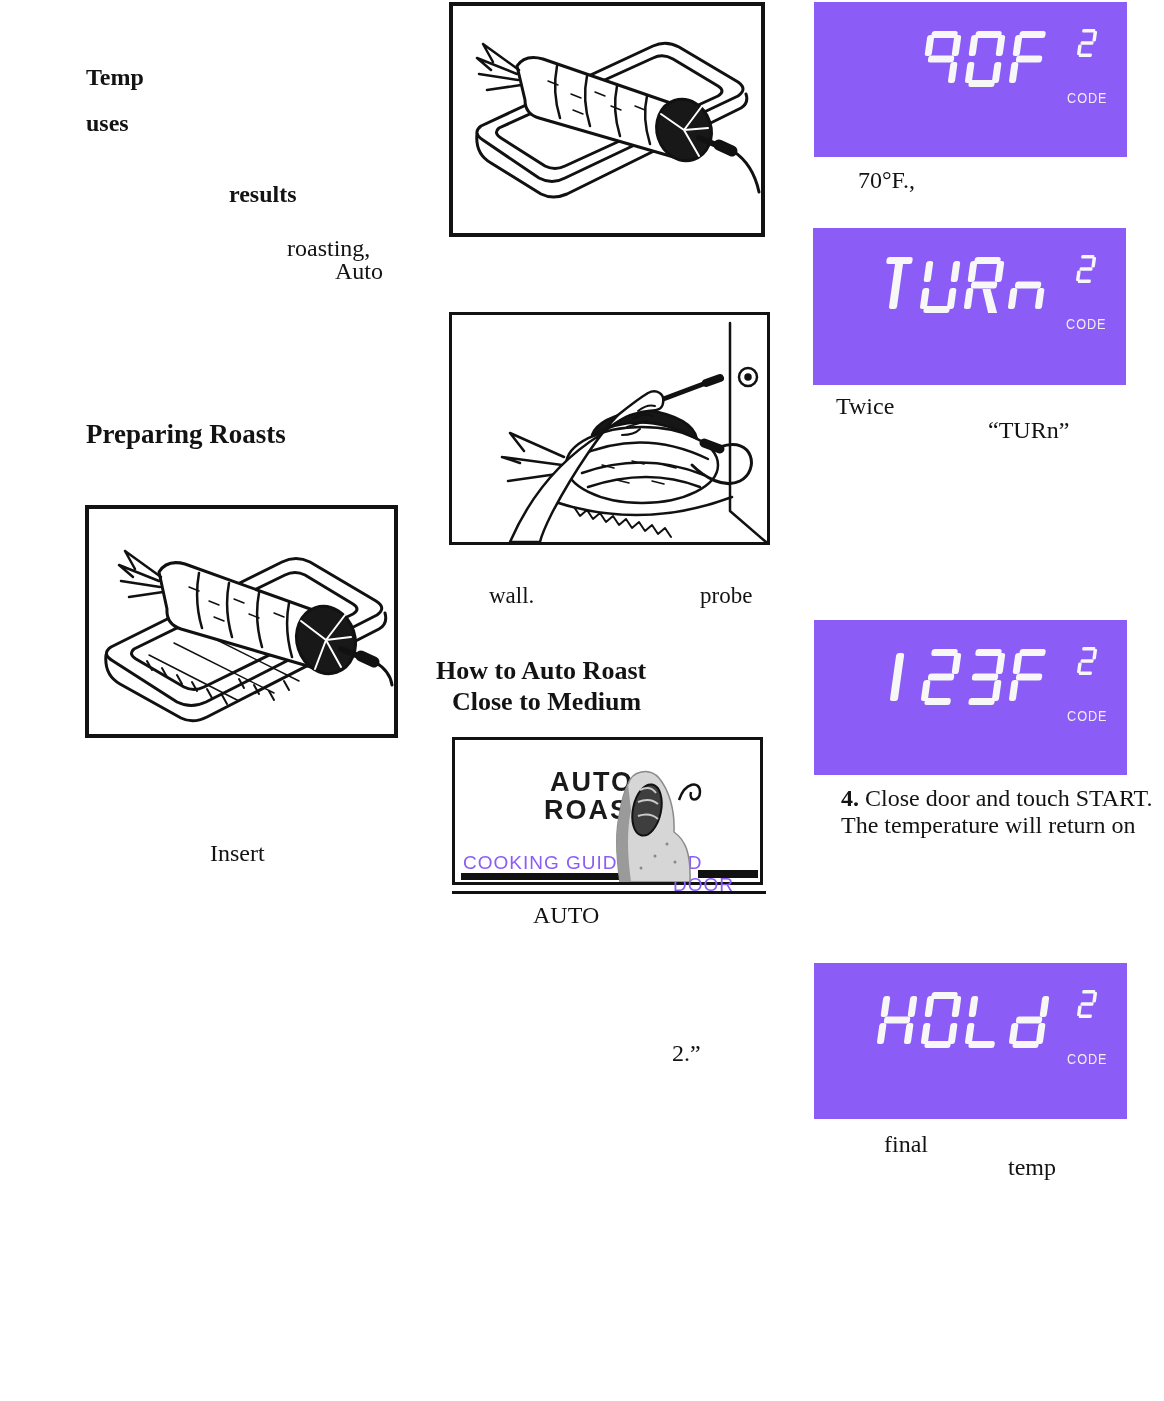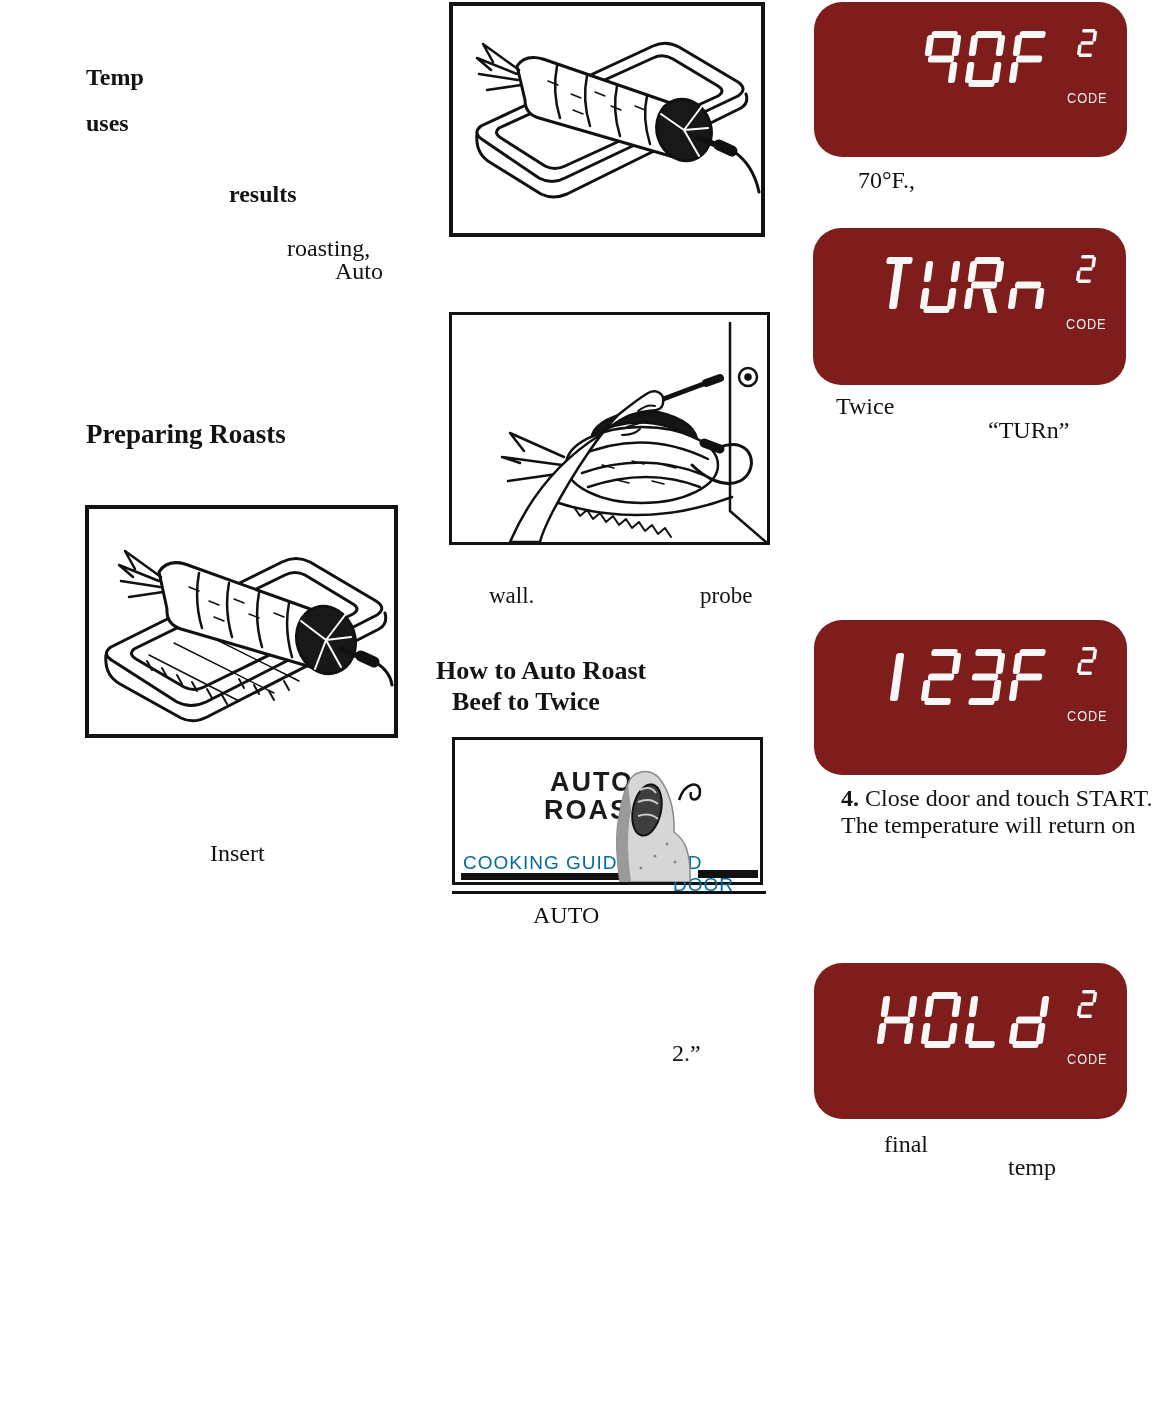--- a/index.html
+++ b/index.html
@@ -11,36 +11,36 @@
   .b { font-weight:bold; }
   .h1 { font-size:27px; font-weight:bold; }
   .h2 { font-size:26px; font-weight:bold; line-height:31px; }
   .frame {
     position:absolute; background:#ffffff; border:4px solid #121212;
     box-sizing:border-box;
   }
   .frame.thin { border-width:3px; }
   .frame svg { display:block; }
   .display {
-    position:absolute; background:#7f1d1d; box-sizing:border-box;border-radius:28px;
+    position:absolute; background:#8b5cf6; box-sizing:border-box;
   }
   .seg-main { position:absolute; right:70px; top:29px; }
   .seg-code { position:absolute; right:26px; top:27px; }
   .code-label {
     position:absolute; right:20px; top:87px; color:#eeeeee;
     font-family:"Liberation Sans", sans-serif; font-size:15px;
     letter-spacing:1px; transform:scaleX(0.85); transform-origin:100% 50%;
   }
   .panel-pad-text {
     position:absolute; font-family:"Liberation Sans", sans-serif;
     font-weight:bold; font-size:27px; letter-spacing:2px; color:#1a1a1a;
   }
   .strip-text {
     position:absolute; font-family:"Liberation Sans", sans-serif;
-    font-size:19px; letter-spacing:1px; color:#0369a1; top:112px;
+    font-size:19px; letter-spacing:1px; color:#8b5cf6; top:112px;
   }
   .strip-bar { position:absolute; background:#111111; }
   .rule { position:absolute; background:#111111; }
   .caption2 { line-height:27px; white-space:nowrap; }
 </style>
 </head>
 <body>
 
 <div class="page">
 
@@ -132,21 +132,21 @@
         <path d="M58,227 C 82,172 116,140 148,120 C 162,108 174,100 186,98 C 198,94 210,98 211,88 C 213,78 204,74 196,78 C 186,84 176,92 166,100 C 150,116 122,156 100,198 C 94,210 90,218 88,227 Z" fill="#ffffff"></path>
         <path stroke-width="2" d="M186,96 q9,-7 17,-5 M181,104 q11,-7 19,-3 M175,112 q12,-4 20,-6 M170,120 q12,0 18,-6"></path>
       </g>
     </svg>
   </div>
 
   <div class="t" style="left:489px; top:583px; font-size:23px;">wall.</div>
   <div class="t" style="left:700px; top:583px; font-size:23px;">probe</div>
 
   <div class="t h2" style="left:436px; top:655px;">How to Auto Roast</div>
-  <div class="t h2" style="left:452px; top:686px;">Beef to Twice</div>
+  <div class="t h2" style="left:452px; top:686px;">Close to Medium</div>
 
   <div class="frame thin" style="left:452px; top:737px; width:311px; height:148px;">
     <span class="panel-pad-text" style="left:95px; top:27px;">AUTO</span>
     <span class="panel-pad-text" style="left:89px; top:55px;">ROAS</span>
     <span class="strip-text" style="left:8px;">COOKING GUID</span>
     <span class="strip-text" style="left:218px;">ND DOOR</span>
     <div class="strip-bar" style="left:6px; top:133px; width:208px; height:7px;"></div>
     <div class="strip-bar" style="left:243px; top:130px; width:60px; height:8px;"></div>
     <svg width="305" height="142" viewBox="0 0 305 142" style="position:absolute; left:0; top:0;">
       <g>

